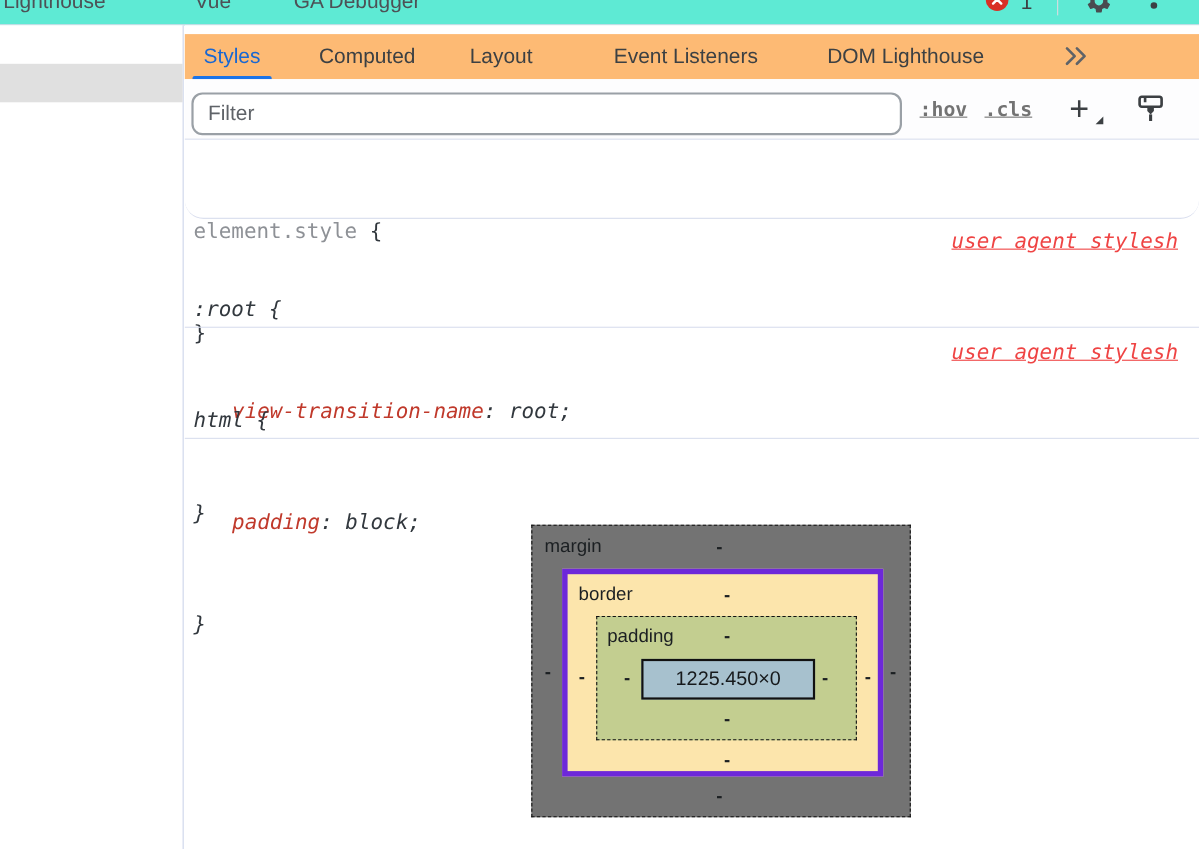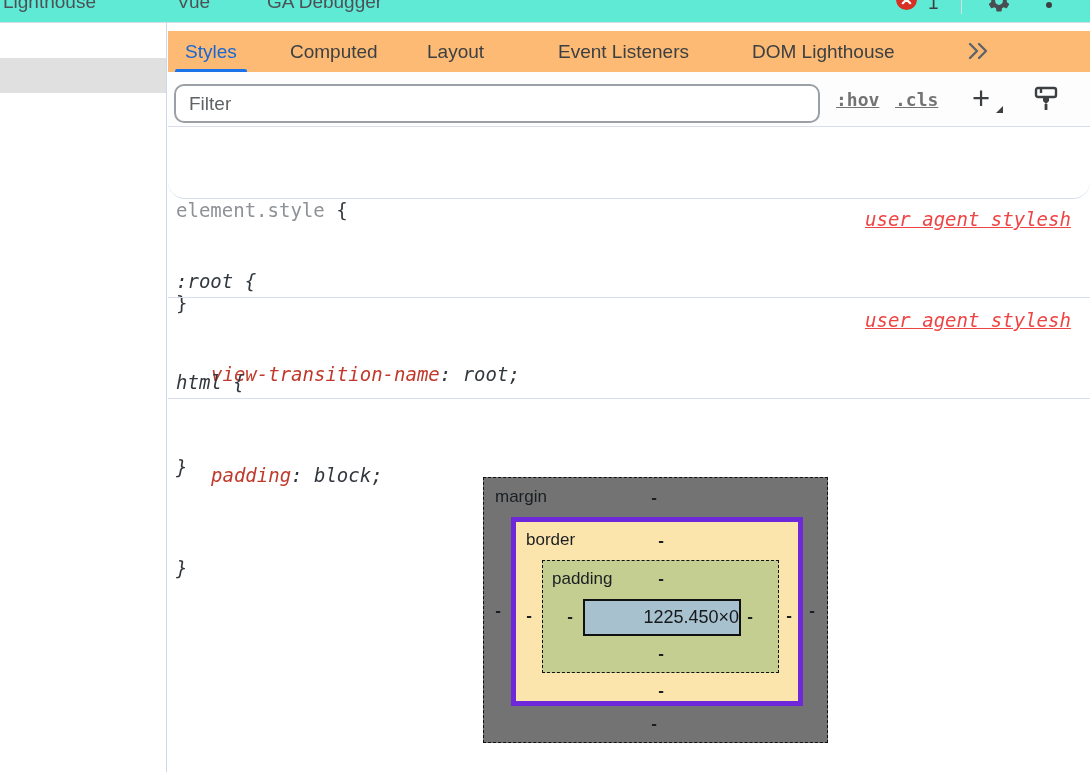--- a/index.html
+++ b/index.html
@@ -49,21 +49,21 @@
   .sel-muted { color:#8e9196; }
   .prop-line { padding-left:35px; }
   .prop-name { color:#c0392b; }
   .origin { position:absolute; left:697px; top:5px; font-style:italic; color:#ef4444; white-space:pre;text-decoration:underline; }
 
   
   .bm { position:absolute; font-family:"Liberation Sans", sans-serif; }
   .bm-margin { left:315px; top:434px; width:345px; height:266px; background:#737373; border:1px dashed #111;margin-top:20px; }
   .bm-border { position:absolute; left:27px; top:39px; width:292px; height:189px; background:#fce5ac; border:5px solid #6d28d9; }
   .bm-padding { position:absolute; left:26px; top:38px; width:237px; height:113px; background:#c3ce90; border:1px dashed #111;padding-left:20px; }
-  .bm-content { position:absolute; left:40px; top:38px; width:158px; height:37px; background:#a7c1ce; border:2px solid #111; text-align:right; line-height:33px; font-size:18px; color:#16191b; }
+  .bm-content { position:absolute; left:40px; top:38px; width:158px; height:37px; background:#a7c1ce; border:2px solid #111; text-align:center; line-height:33px; font-size:18px; color:#16191b; }
   .bm-label { position:absolute; font-size:17px; color:#1b1f22; }
   .bm-dash { position:absolute; transform:translate(-50%,-50%); font-size:17px; font-weight:600; color:#1b1f22; cursor:default; }
 </style>
 </head>
 <body>
 
 <div class="screen">
 
   <div class="toolbar">
     <span class="tb-tab tb-lighthouse">Lighthouse</span>

